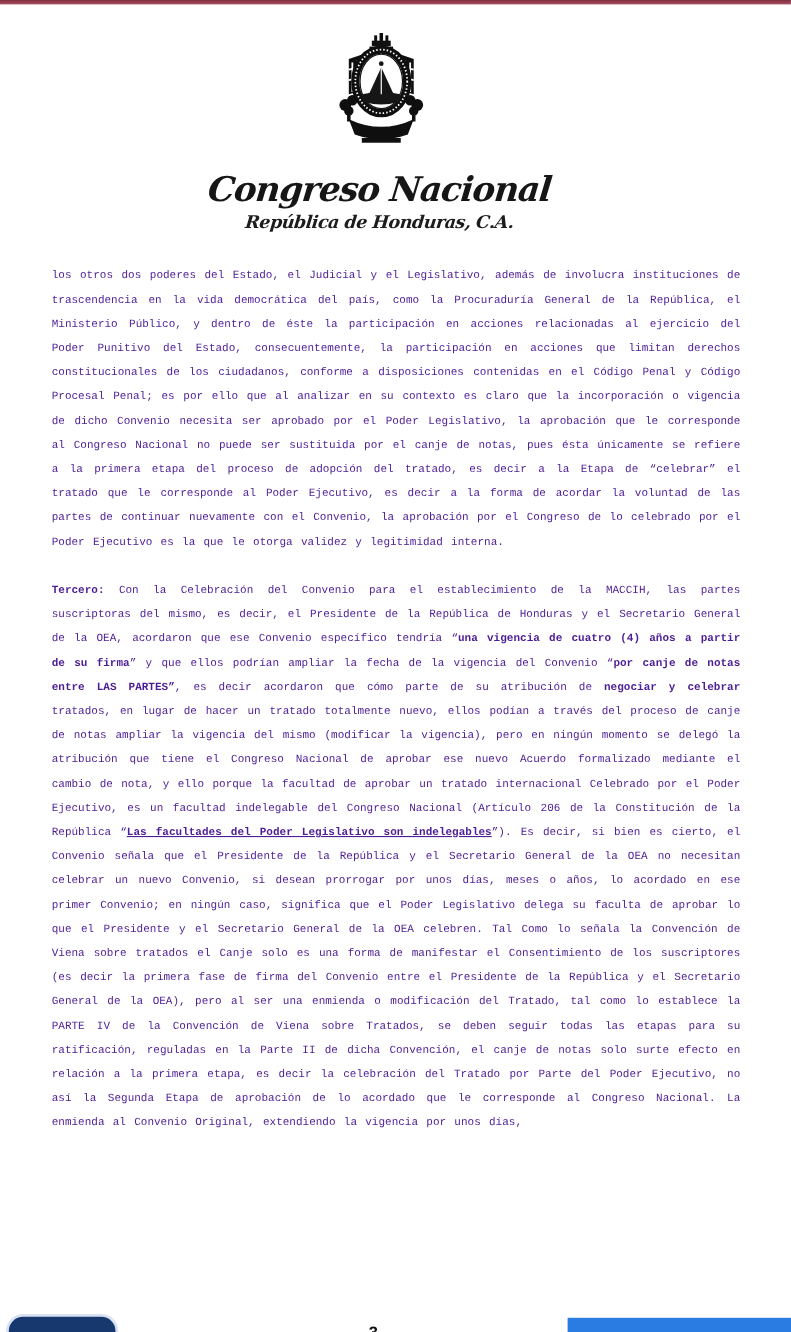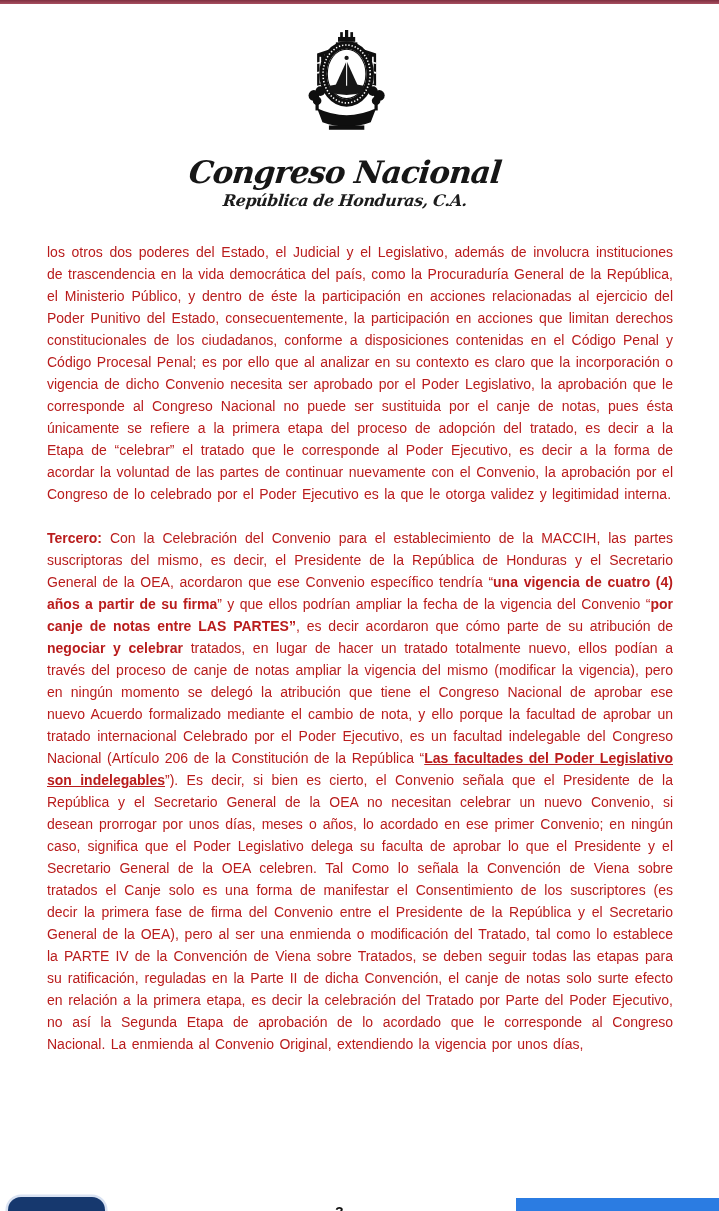--- a/index.html
+++ b/index.html
@@ -44,25 +44,26 @@
     font-size: 16px;
     letter-spacing: -0.5px;
     color: #1c1c1c;
     transform: skewX(-6deg);
   }
   .doc-body {
     position: absolute;
     top: 241px;
     left: 47px;
     width: 626px;
-    color: #b91c1c;
-    font-size: 14px;
+    color: #4c1d95;
+    font-size: 10px;
     line-height: 22px;
     text-align: justify;
     word-spacing: 1.5px;
+    font-family: Liberation Mono, monospace;
   }
   .para { margin: 0 0 22px 0; }
   .para:last-child { margin-bottom: 0; }
   .b { font-weight: bold; }
   .u { text-decoration: underline; }
   .page-number {
     position: absolute;
     left: calc(50% - 80px);
     width: 120px;
     bottom: -9px;

